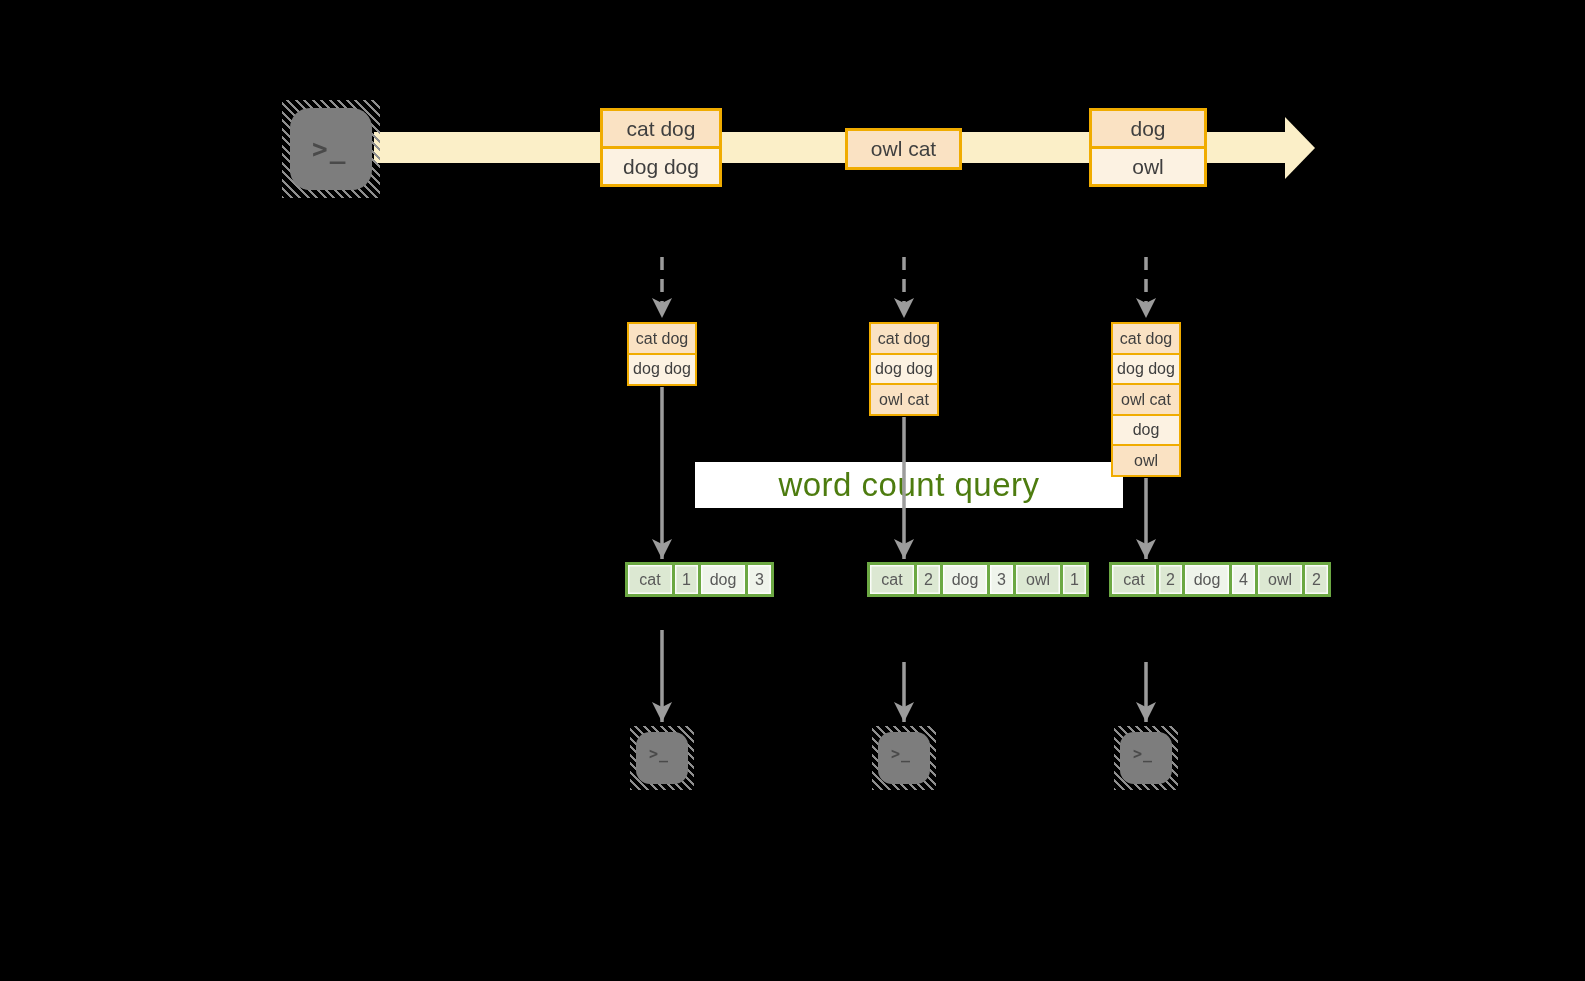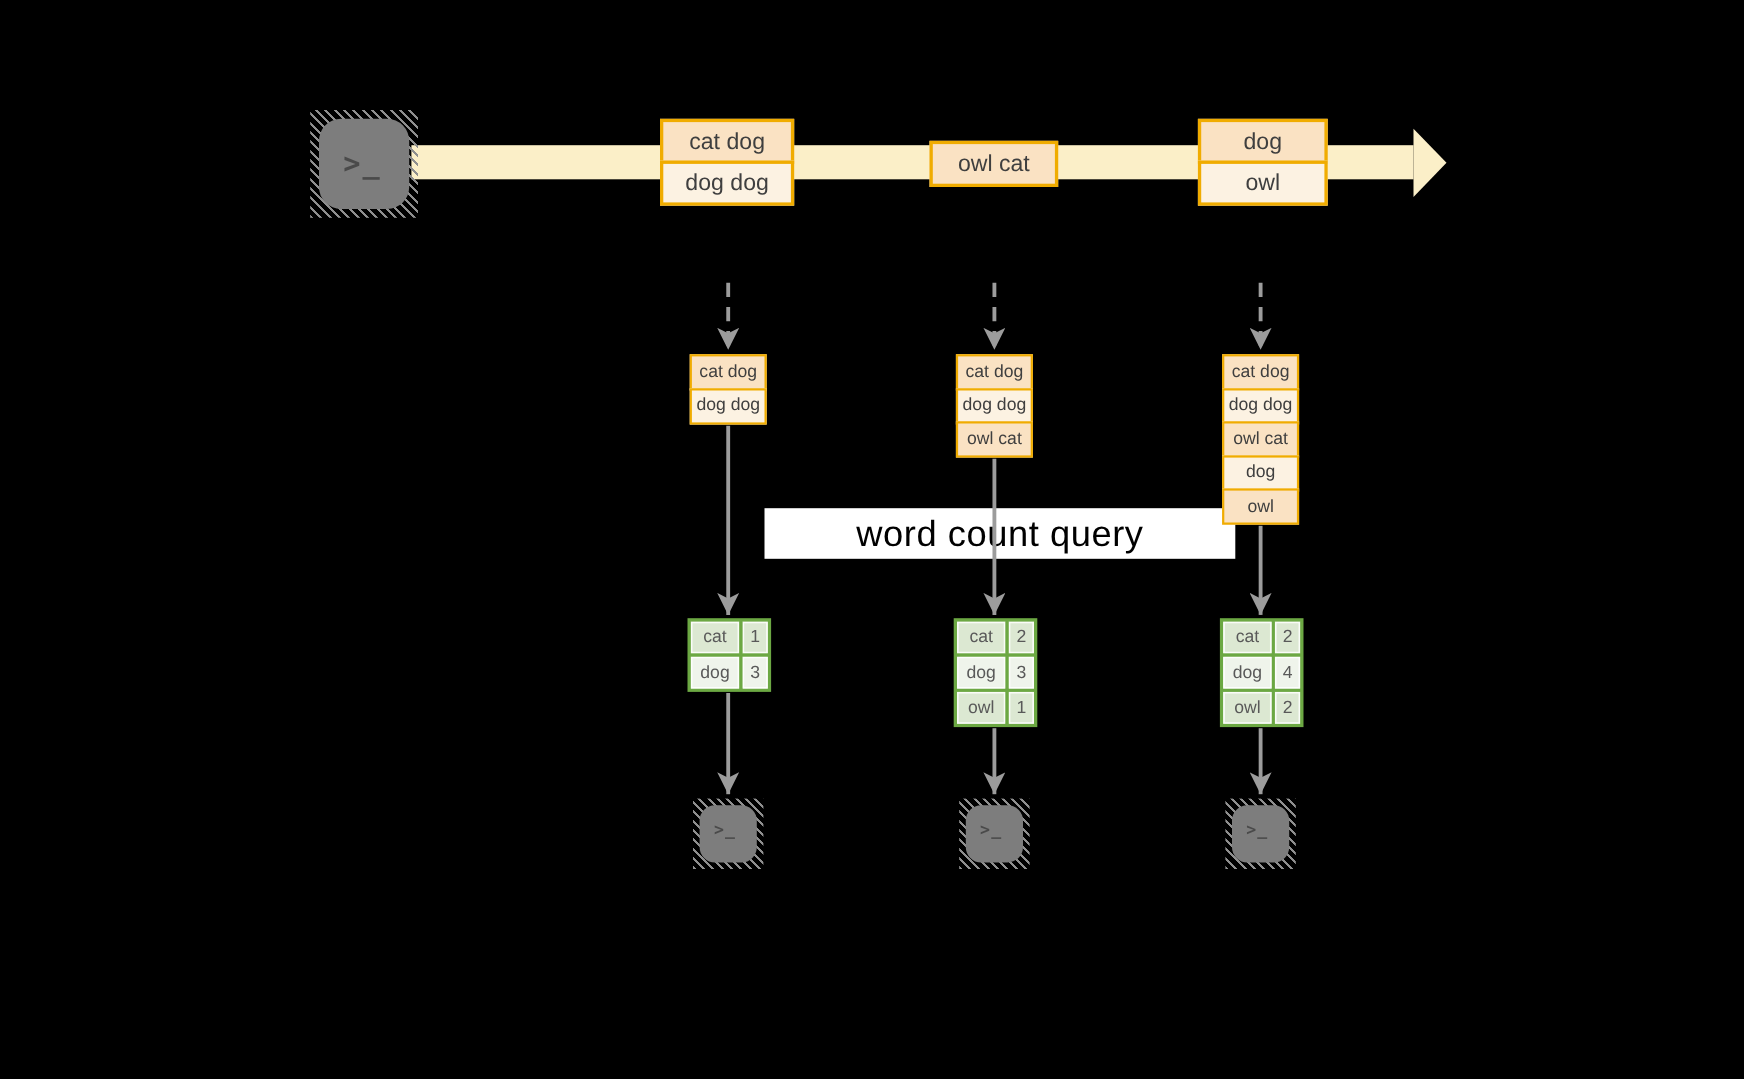--- a/index.html
+++ b/index.html
@@ -63,26 +63,26 @@
     box-sizing:border-box;width:100%;height:33px;border:2.5px solid var(--gold);
     display:flex;align-items:center;justify-content:center;
     font-size:16px;color:var(--ink);background:var(--cream);
   }
   .scell + .scell{margin-top:-2.5px;}
   .stack .scell:nth-child(odd){background:var(--peach);}
   
   .banner{
     position:absolute;left:695px;top:462px;width:428px;height:46px;background:#fff;z-index:2;
     display:flex;align-items:center;justify-content:center;
-    font-size:33px;font-weight:300;color:#000000;letter-spacing:.5px;
+    font-size:33px;font-weight:300;color:#4d7c0f;letter-spacing:.5px;
   }
   
   .gtable{
     position:absolute;top:562px;z-index:3;background:var(--green);
-    padding:3px;display:flex;flex-direction:column;gap:3px;
+    padding:3px;display:flex;flex-direction:row;gap:3px;
   }
   .grow{display:flex;gap:3px;height:29px;}
   .gcell{
     display:flex;align-items:center;justify-content:center;
     font-size:16px;color:var(--tableink);
     box-shadow:inset 0 0 0 1.5px rgba(255,255,255,.85);
   }
   .gword{width:44px;}
   .gnum{width:23px;}
   .grow:nth-child(odd) .gcell{background:var(--grow-dark);}

